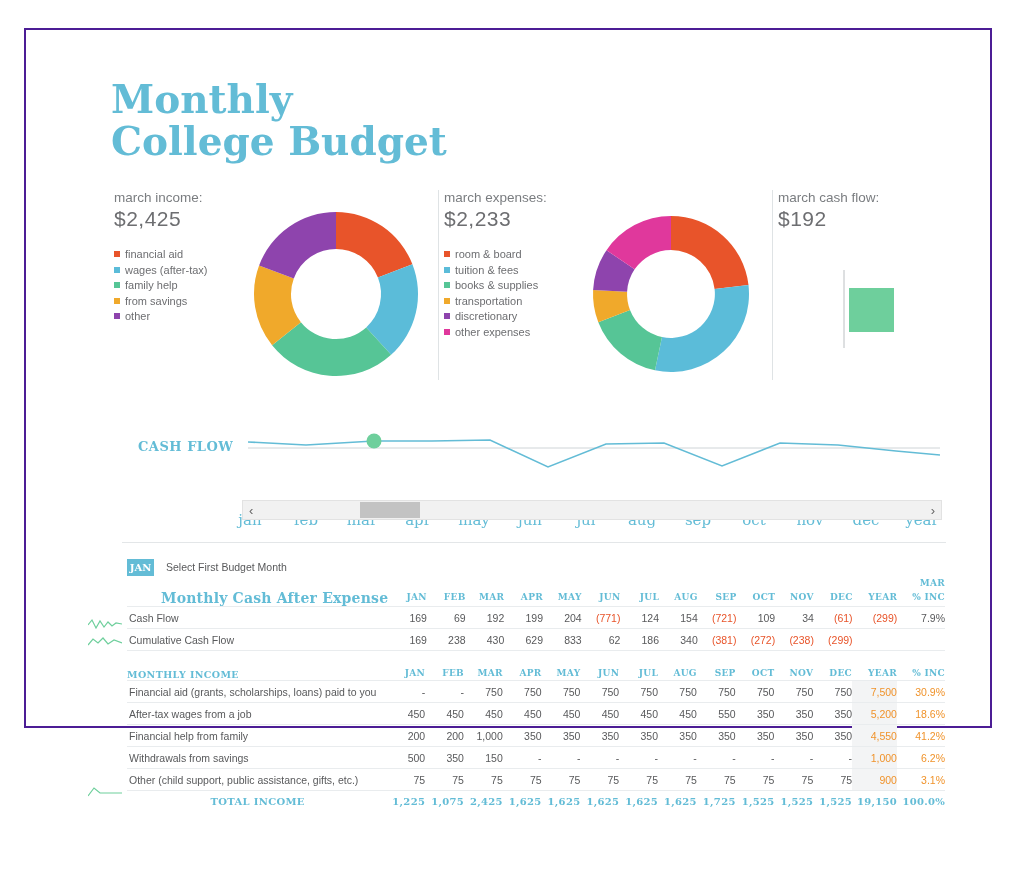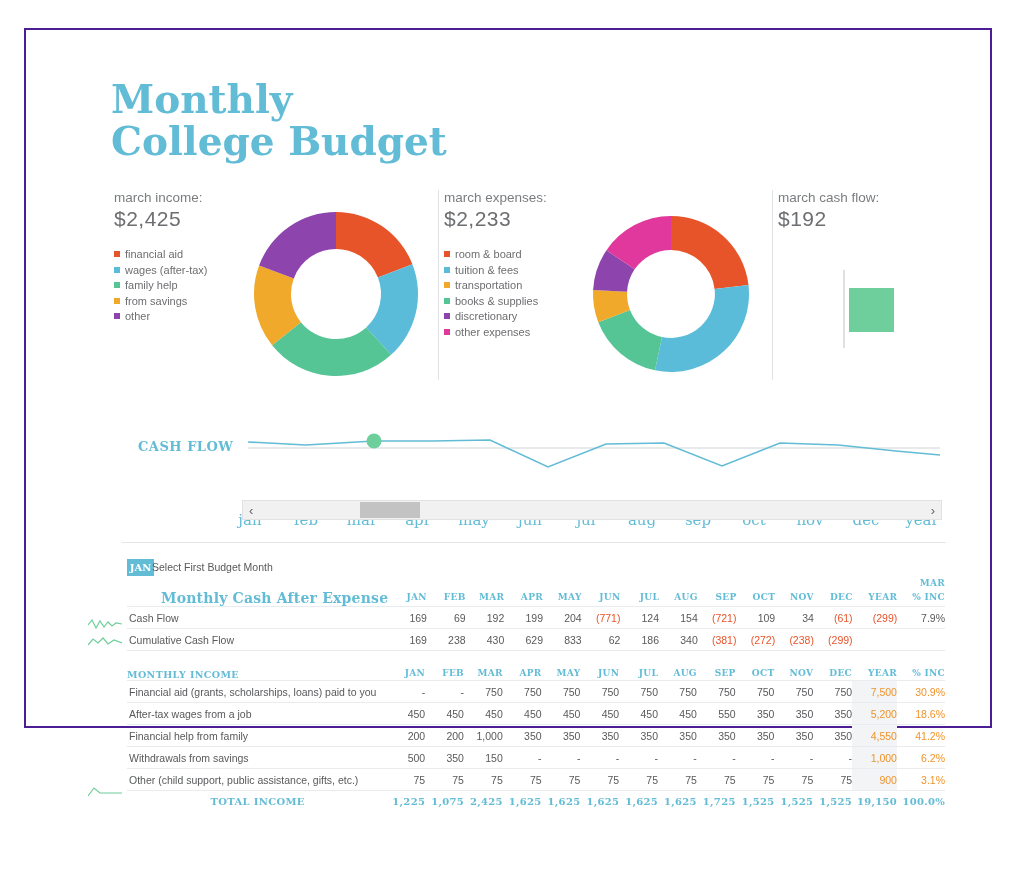--- a/index.html
+++ b/index.html
@@ -51,21 +51,21 @@
   .scroll-arrow{position:absolute;top:2px;font-size:13px;color:#666;}
   .scroll-arrow.l{left:6px;}
   .scroll-arrow.r{right:6px;}
   hr.sep{position:absolute;left:96px;top:512px;width:824px;border:none;border-top:1px solid #e3e6e8;margin:0;}
   
   .jan-badge{
     position:absolute;left:101px;top:529px;width:27px;height:17px;
     background:#63bcd6;color:#fff;font-family:"DejaVu Serif",serif;font-weight:bold;
     font-size:10px;text-align:center;line-height:17px;
   }
-  .jan-text{position:absolute;left:126px;top:531px;font-size:10.5px;color:#58595b;}
+  .jan-text{position:absolute;left:140px;top:531px;font-size:10.5px;color:#58595b;}
   
   table{border-collapse:collapse;position:absolute;font-size:10.5px;}
   td,th{padding:0;font-weight:normal;}
   .t1{left:101px;top:548px;width:818px;}
   .t2{left:101px;top:638px;width:818px;}
   .hdr-sm{
     font-family:"DejaVu Serif", serif;font-weight:bold;font-size:9px;
     color:#63bcd6;text-align:right;padding-bottom:2px;letter-spacing:0.3px;
   }
   .hdr-title{
@@ -130,22 +130,22 @@
         </g>
       </svg>
     </div>
 
     <div class="panel p2">
       <div class="panel-label">march expenses:</div>
       <div class="panel-value">$2,233</div>
       <div class="legend">
         <div class="li"><span class="sw" style="background:#e8542a"></span><span>room &amp; board</span></div>
         <div class="li"><span class="sw" style="background:#5bbcd9"></span><span>tuition &amp; fees</span></div>
+        <div class="li"><span class="sw" style="background:#56c596"></span><span>books &amp; supplies</span></div>
         <div class="li"><span class="sw" style="background:#f0a92b"></span><span>transportation</span></div>
-        <div class="li"><span class="sw" style="background:#56c596"></span><span>books &amp; supplies</span></div>
         <div class="li"><span class="sw" style="background:#8e44ad"></span><span>discretionary</span></div>
         <div class="li"><span class="sw" style="background:#e0389c"></span><span>other expenses</span></div>
       </div>
       <svg class="donut" style="left:132px;top:18px;" width="190" height="172" viewBox="0 0 190 172">
         <g transform="translate(95,86)">
 
           <path d="M 0,-78 A 78,78 0 0,1 77.5,-9.0 L 43.6,-5.1 A 44,44 0 0,0 0,-44 Z" fill="#e8542a"></path>
 
           <path d="M 77.5,-9.0 A 78,78 0 0,1 -16.0,76.3 L -9.0,43.0 A 44,44 0 0,0 43.6,-5.1 Z" fill="#5bbcd9"></path>
 

